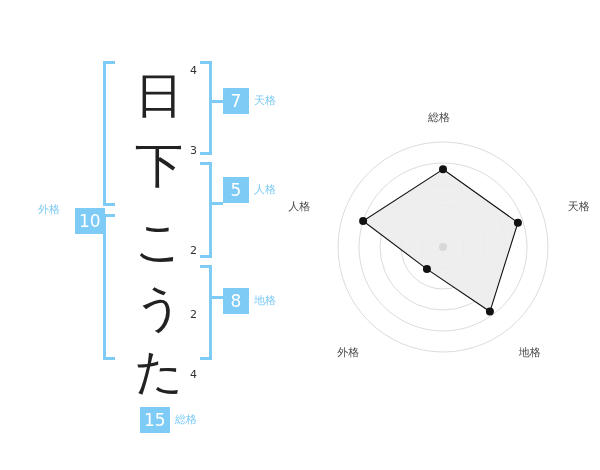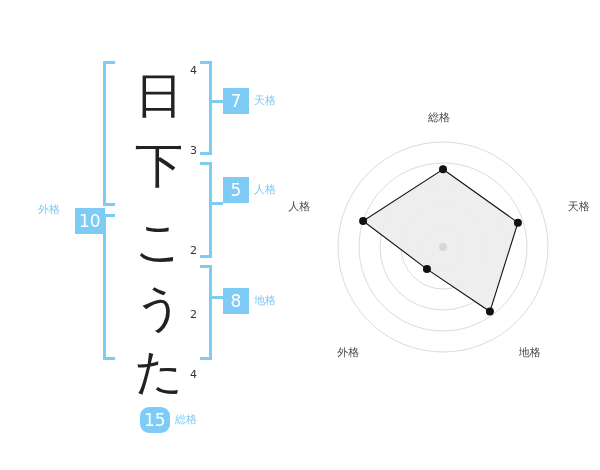--- a/index.html
+++ b/index.html
@@ -179,21 +179,21 @@
     <div class="bracket br-right" style="left:200px; top:162px; height:96px;"></div>
     <div class="br-tick" style="left:209px; top:202px; width:14px;"></div>
     <div class="badge" style="left:223px; top:177px;">5</div>
     <div class="badge-label" style="left:254px; top:177px;">人格</div>
 
     <div class="bracket br-right" style="left:200px; top:265px; height:95px;"></div>
     <div class="br-tick" style="left:209px; top:296px; width:14px;"></div>
     <div class="badge" style="left:223px; top:288px;">8</div>
     <div class="badge-label" style="left:254px; top:288px;">地格</div>
 
-    <div class="badge" style="left:140px; top:407px;border-radius:9px;">15</div>
+    <div class="badge" style="left:140px; top:407px;">15</div>
     <div class="badge-label" style="left:175px; top:407px;">総格</div>
   </div>
 
   <div class="radar-panel">
     <svg class="radar-svg" id="radar-svg" width="300" height="290" viewBox="0 0 300 290">
       <g id="radar-grid">
           <circle cx="143" cy="147" r="21.00" fill="none" stroke="#cccccc" stroke-width="0.7"></circle>
           <circle cx="143" cy="147" r="42.00" fill="none" stroke="#cccccc" stroke-width="0.7"></circle>
           <circle cx="143" cy="147" r="63.00" fill="none" stroke="#cccccc" stroke-width="0.7"></circle>
           <circle cx="143" cy="147" r="84.00" fill="none" stroke="#cccccc" stroke-width="0.7"></circle>

